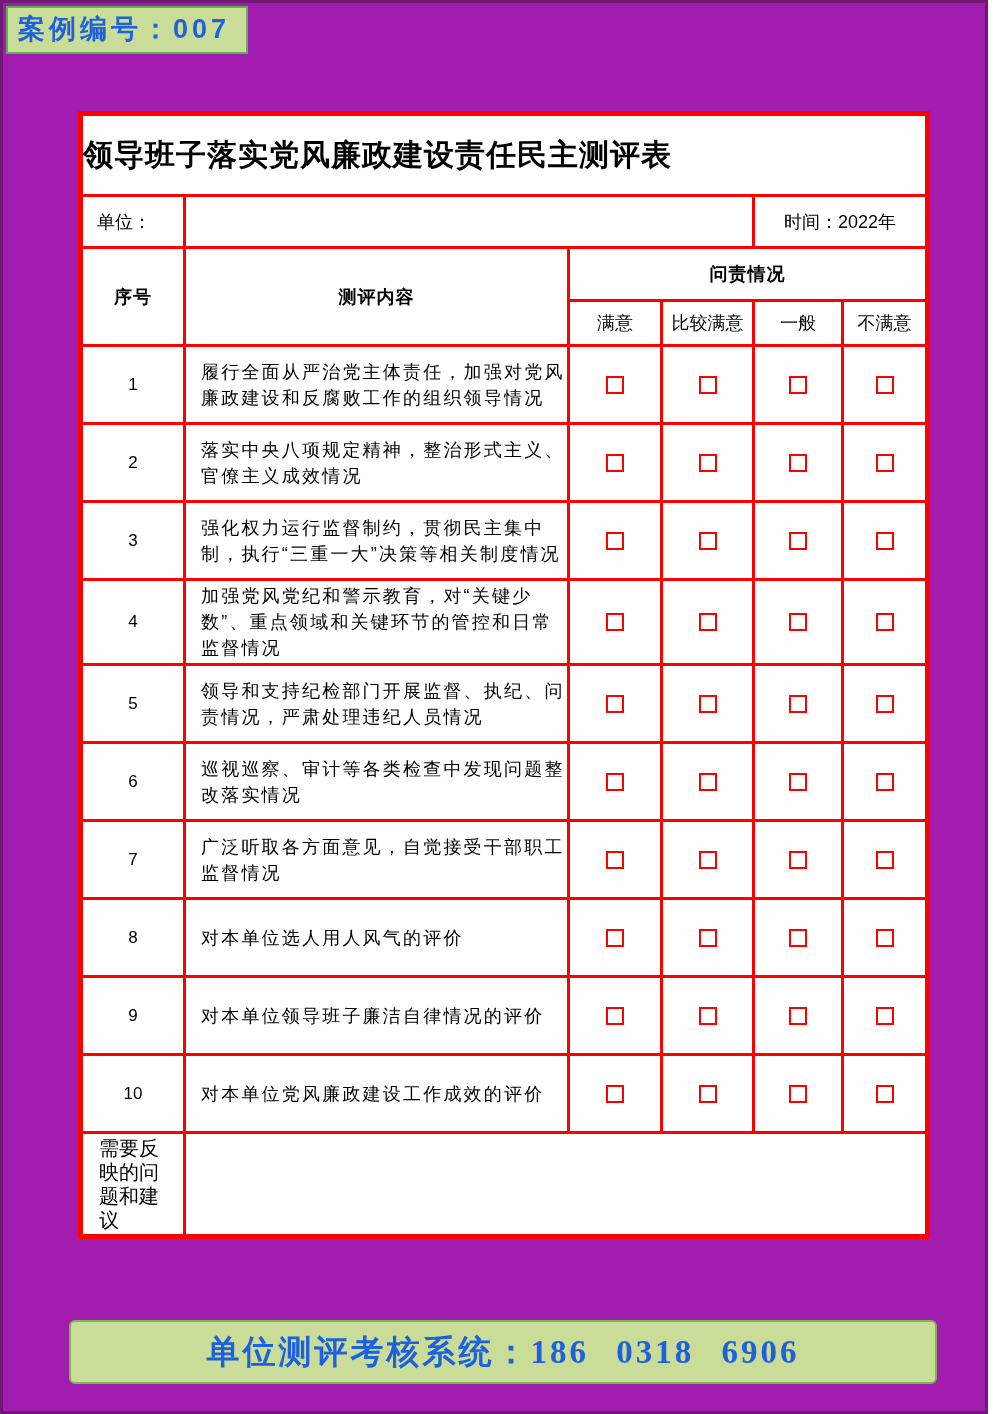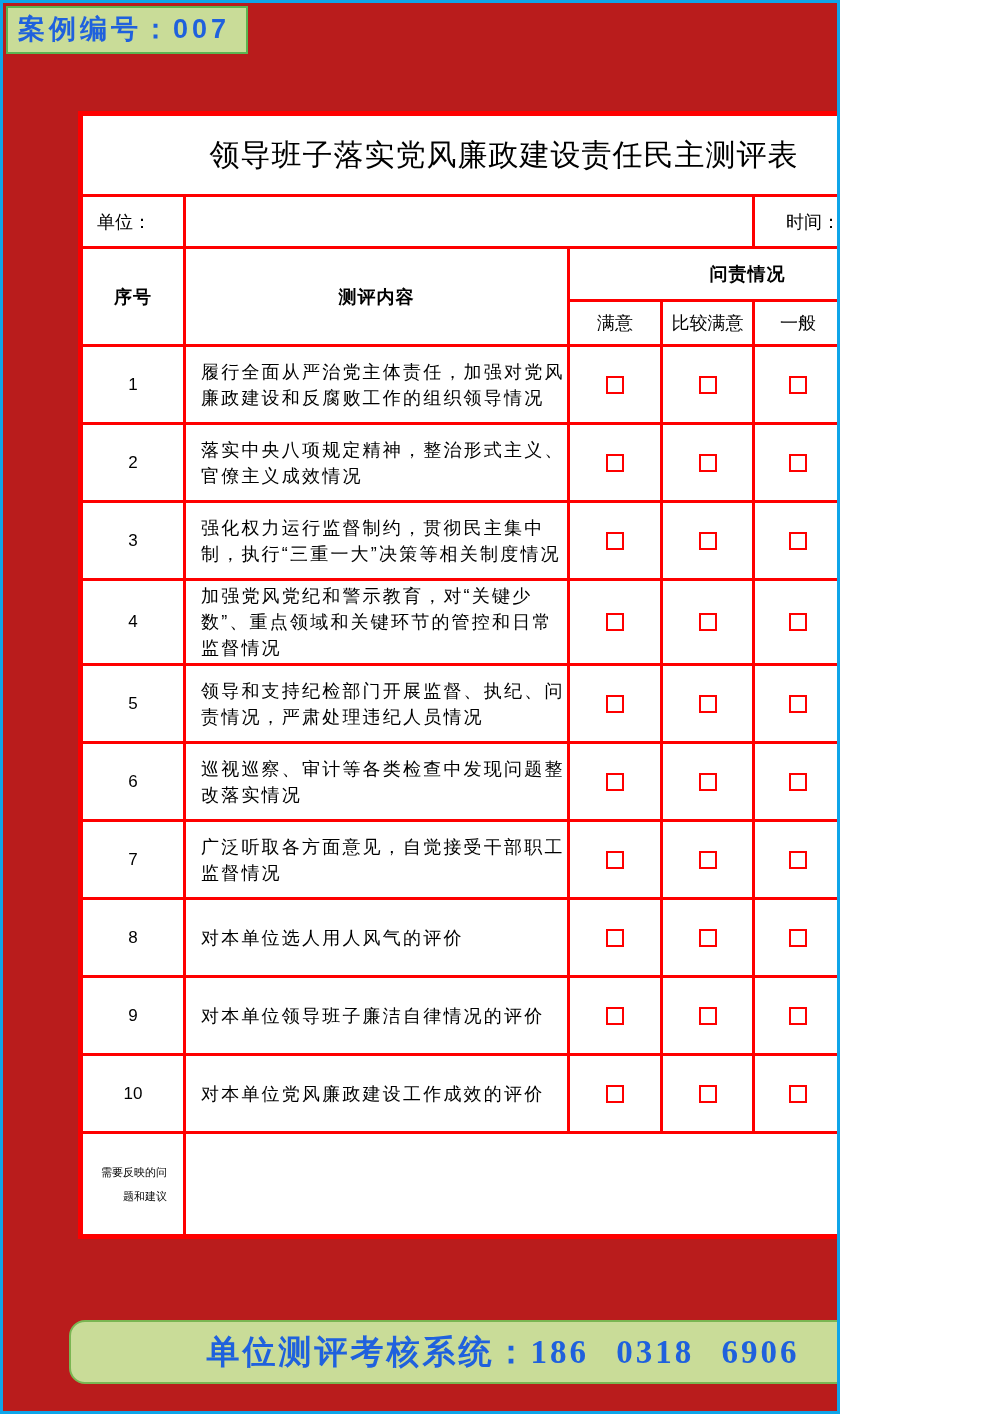--- a/index.html
+++ b/index.html
@@ -4,23 +4,23 @@
 <style>
   * { margin: 0; padding: 0; box-sizing: border-box; }
   html, body { background: #ffffff; }
   body {
     width: 1000px; height: 1414px;
     font-family: "Liberation Sans", "DejaVu Sans", sans-serif;
     color: #000;
   }
   .page {
     position: relative;
-    width: 840px; height: 1414px;
-    background: #b91c1c;
-    border: 3px solid #0ea5e9;
+    width: 988px; height: 1414px;
+    background: #a21caf;
+    border: 3px solid #701a75;
     overflow: hidden;
   }
   
   .badge {
     position: absolute; left: 3px; top: 3px;
     background: #c9dc98;
     border: 2px solid #5cb451;
     color: #1f61dd;
     font-size: 27px; font-weight: bold;
     letter-spacing: 4px;
@@ -35,26 +35,26 @@
     table-layout: fixed;
     border: 5px solid #fe0000;
   }
   table.form td {
     border: 3px solid #fe0000;
     background: #ffffff;
     vertical-align: middle;
   }
   td.title {
     height: 82px;
-    text-align: center;
+    text-align: left;
     font-size: 30px;
-    font-weight: normal;
+    font-weight: bold;
     letter-spacing: 1px;
   }
-  tr.unit-row td { height: 52px; font-size: 18px; font-family: Liberation Serif, serif; }
+  tr.unit-row td { height: 52px; font-size: 18px; }
   td.unit-label { text-align: left; padding-left: 14px; }
   td.unit-input {}
   td.time-label { text-align: center; font-size: 17px; }
   td.hdr {
     text-align: center;
     font-size: 18px;
     font-weight: bold;
     letter-spacing: 1px;
   }
   tr.rating-hdr-row td { height: 53px; }
@@ -77,22 +77,22 @@
   td.cb-cell { text-align: center; }
   .cb {
     display: inline-block;
     width: 18px; height: 18px;
     border: 2px solid #fe0000;
     background: #ffffff;
     vertical-align: middle;
   }
   tr.feedback-row td { height: 104px; }
   td.fb-label {
-    text-align: right;
-    font-size: 11px;
+    text-align: left;
+    font-size: 20px;
     line-height: 24px;
     padding: 0 16px;
   }
   td.fb-input {}
   
   .note {
     position: absolute; left: 84px; top: 1266px;
     font-size: 16px;
     letter-spacing: 0.5px;
     white-space: nowrap;
@@ -104,21 +104,21 @@
     background: #ffffff;
     vertical-align: -2px;
     margin: 0 1px;
   }
   
   .footer-bar {
     position: absolute; left: 66px; top: 1317px;
     width: 868px; height: 64px;
     background: #c9dc98;
     border: 2px solid #7ab653;
-    border-radius: 16px;
+    border-radius: 6px;
     color: #1f61dd;
     font-family: "Liberation Serif", "DejaVu Serif", serif;
     font-size: 33px;
     font-weight: bold;
     letter-spacing: 3px;
     word-spacing: 16px;
     text-align: center;
     line-height: 60px;
     white-space: nowrap;
   }

